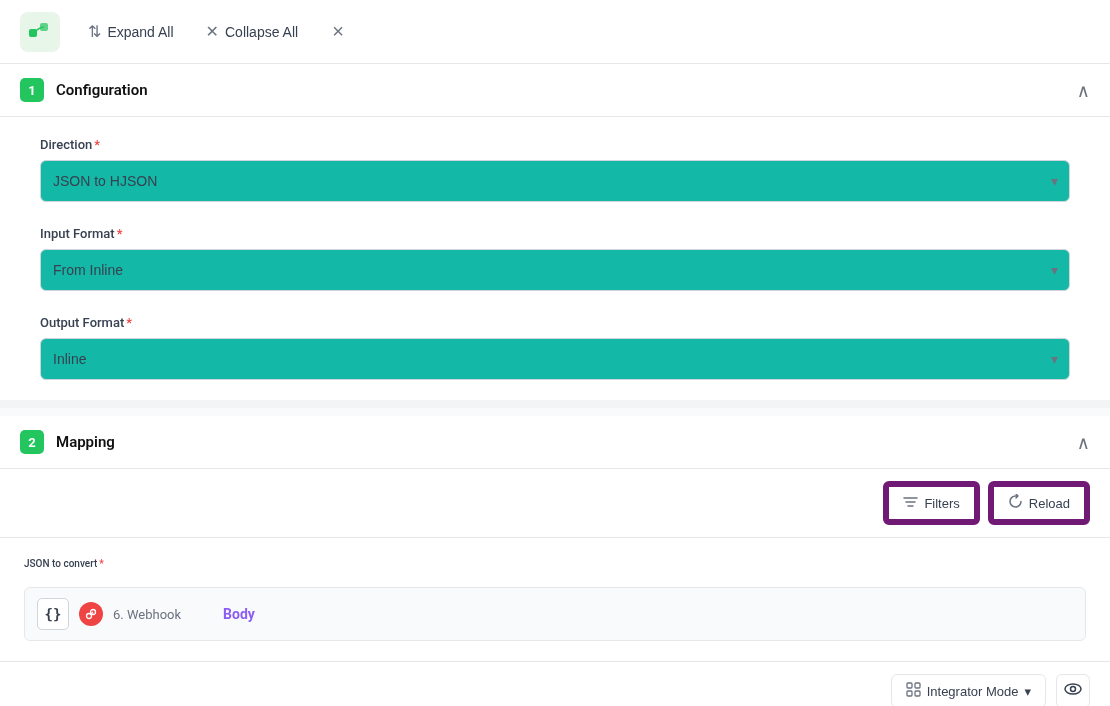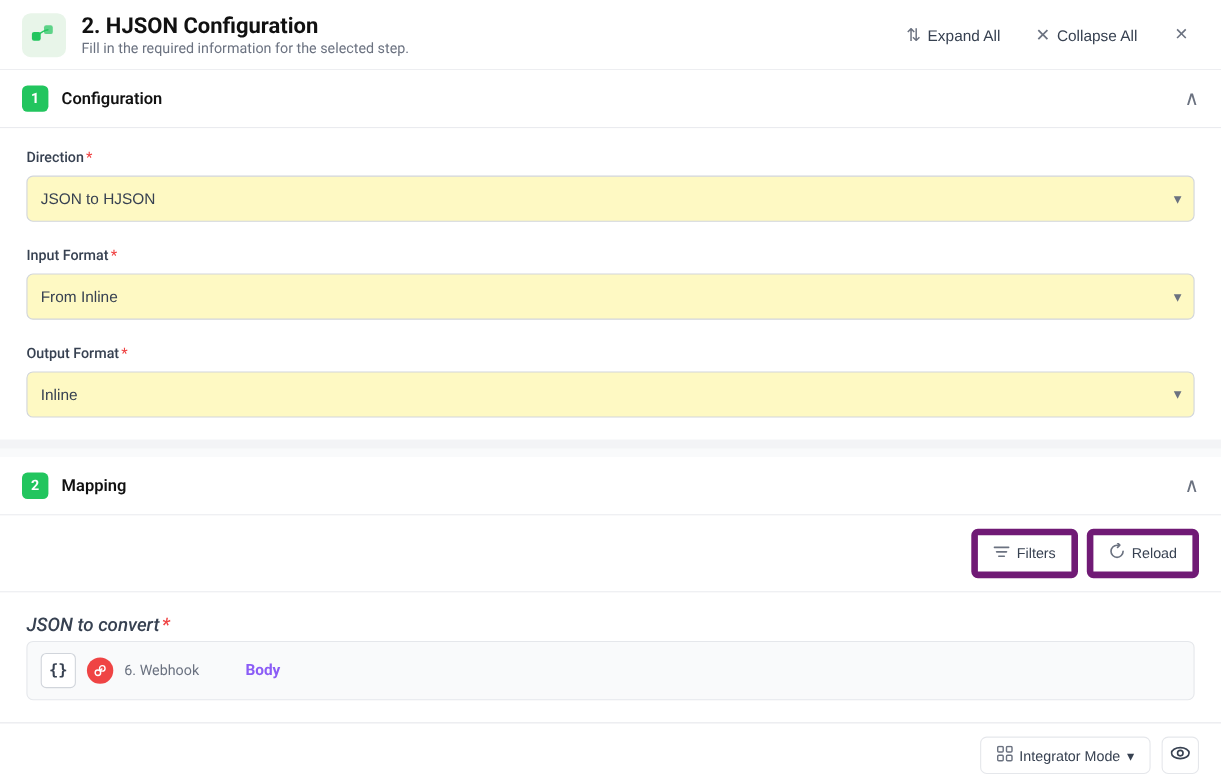--- a/index.html
+++ b/index.html
@@ -128,21 +128,21 @@
       font-weight: 600;
       color: #111;
     }
     .section-chevron {
       font-size: 18px;
       color: #6b7280;
     }
 
     
     .section-body {
-      padding: 20px 24px;
+      padding: 20px 40px;
       background: #fff;
     }
 
     
     .field-group {
       margin-bottom: 24px;
     }
     .field-group:last-child { margin-bottom: 0; }
     .field-label {
       font-size: 13px;
@@ -160,21 +160,21 @@
       position: relative;
     }
     .select-wrapper select {
       width: 100%;
       height: 42px;
       border: 1px solid #d1d5db;
       border-radius: 6px;
       padding: 0 36px 0 12px;
       font-size: 14px;
       color: #374151;
-      background: #fef9c3;
+      background: #14b8a6;
       appearance: none;
       cursor: pointer;
     }
     .select-wrapper::after {
       content: '▾';
       position: absolute;
       right: 12px;
       top: 50%;
       transform: translateY(-50%);
       color: #6b7280;
@@ -214,28 +214,27 @@
       font-size: 15px;
       color: #6b7280;
     }
 
     .mapping-body {
       padding: 20px 24px;
       background: #fff;
     }
 
     .field-label-mapping {
-      font-size: 17px;
+      font-size: 10px;
       font-weight: 500;
       color: #374151;
-      margin-bottom: 4px;
+      margin-bottom: 18px;
       display: flex;
       align-items: center;
       gap: 2px;
-      font-style: italic;
     }
 
     .mapping-value-row {
       display: flex;
       align-items: center;
       gap: 10px;
       padding: 10px 12px;
       border: 1px solid #e5e7eb;
       border-radius: 6px;
       background: #f9fafb;
@@ -331,24 +330,20 @@
 </head>
 <body>
 
 <div class="header">
   <div class="header-logo">
     <svg viewBox="0 0 26 26" fill="none" xmlns="http://www.w3.org/2000/svg">
       <rect x="2" y="10" width="8" height="8" rx="2" fill="#22c55e"></rect>
       <rect x="13" y="4" width="8" height="8" rx="2" fill="#22c55e" opacity="0.7"></rect>
       <path d="M6 14 Q13 8 17 8" stroke="#22c55e" stroke-width="1.5" fill="none"></path>
     </svg>
-  </div>
-  <div class="header-title-group">
-    <div class="header-title">2. HJSON Configuration</div>
-    <div class="header-subtitle">Fill in the required information for the selected step.</div>
   </div>
   <div class="header-actions">
     <button class="header-btn">
       <span class="btn-icon">⇅</span>
       <span>Expand All</span>
     </button>
     <button class="header-btn">
       <span class="btn-icon">✕</span>
       <span>Collapse All</span>
     </button>

